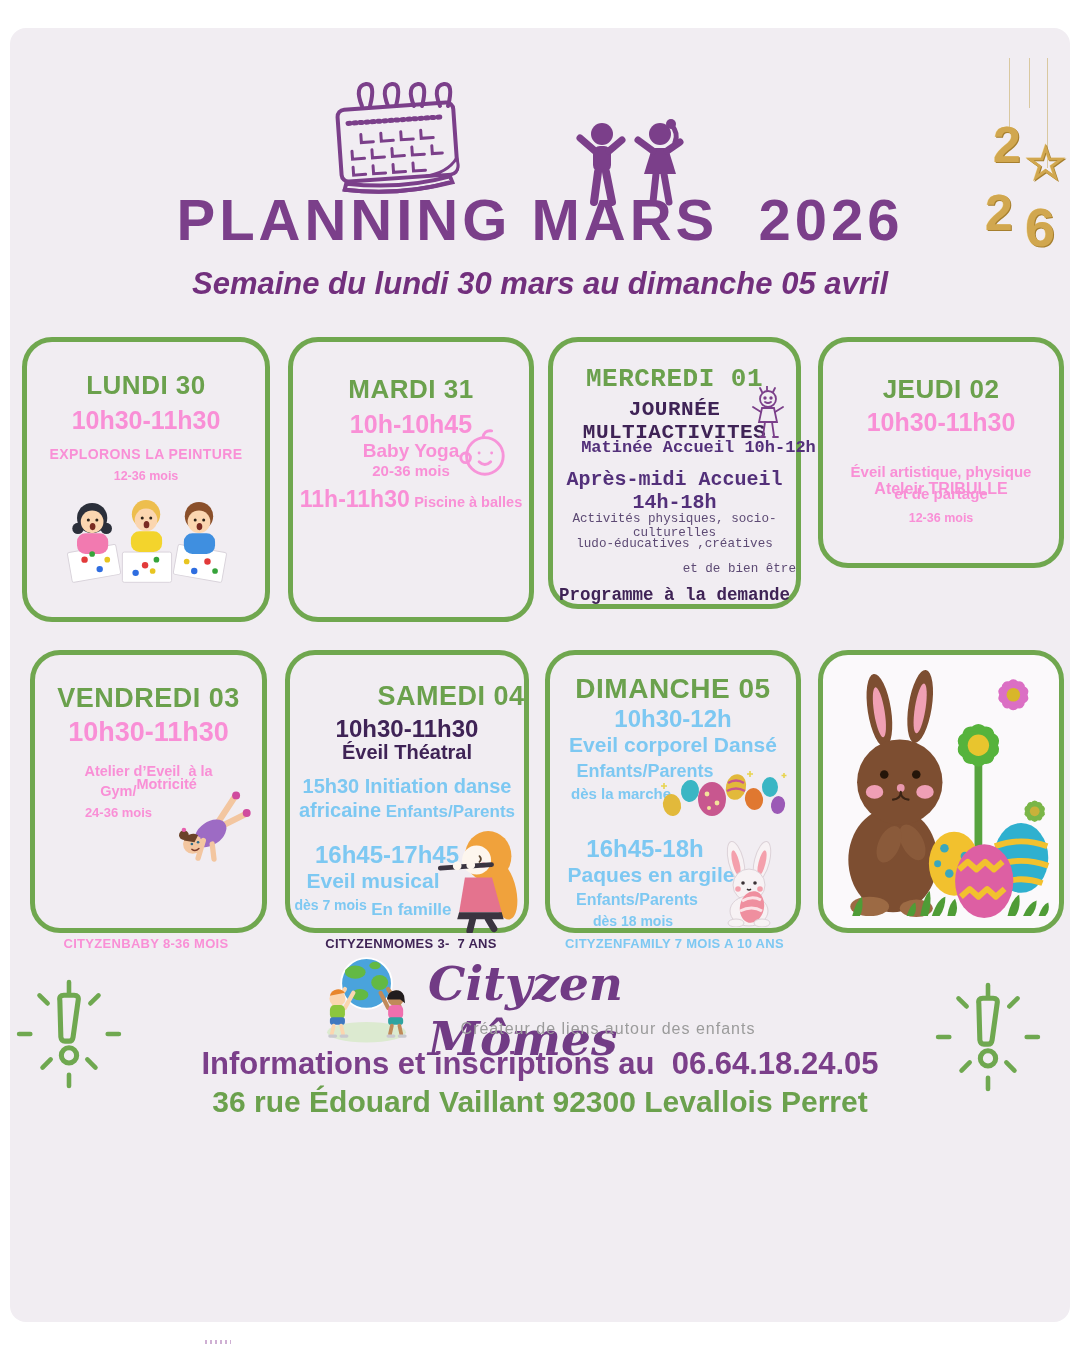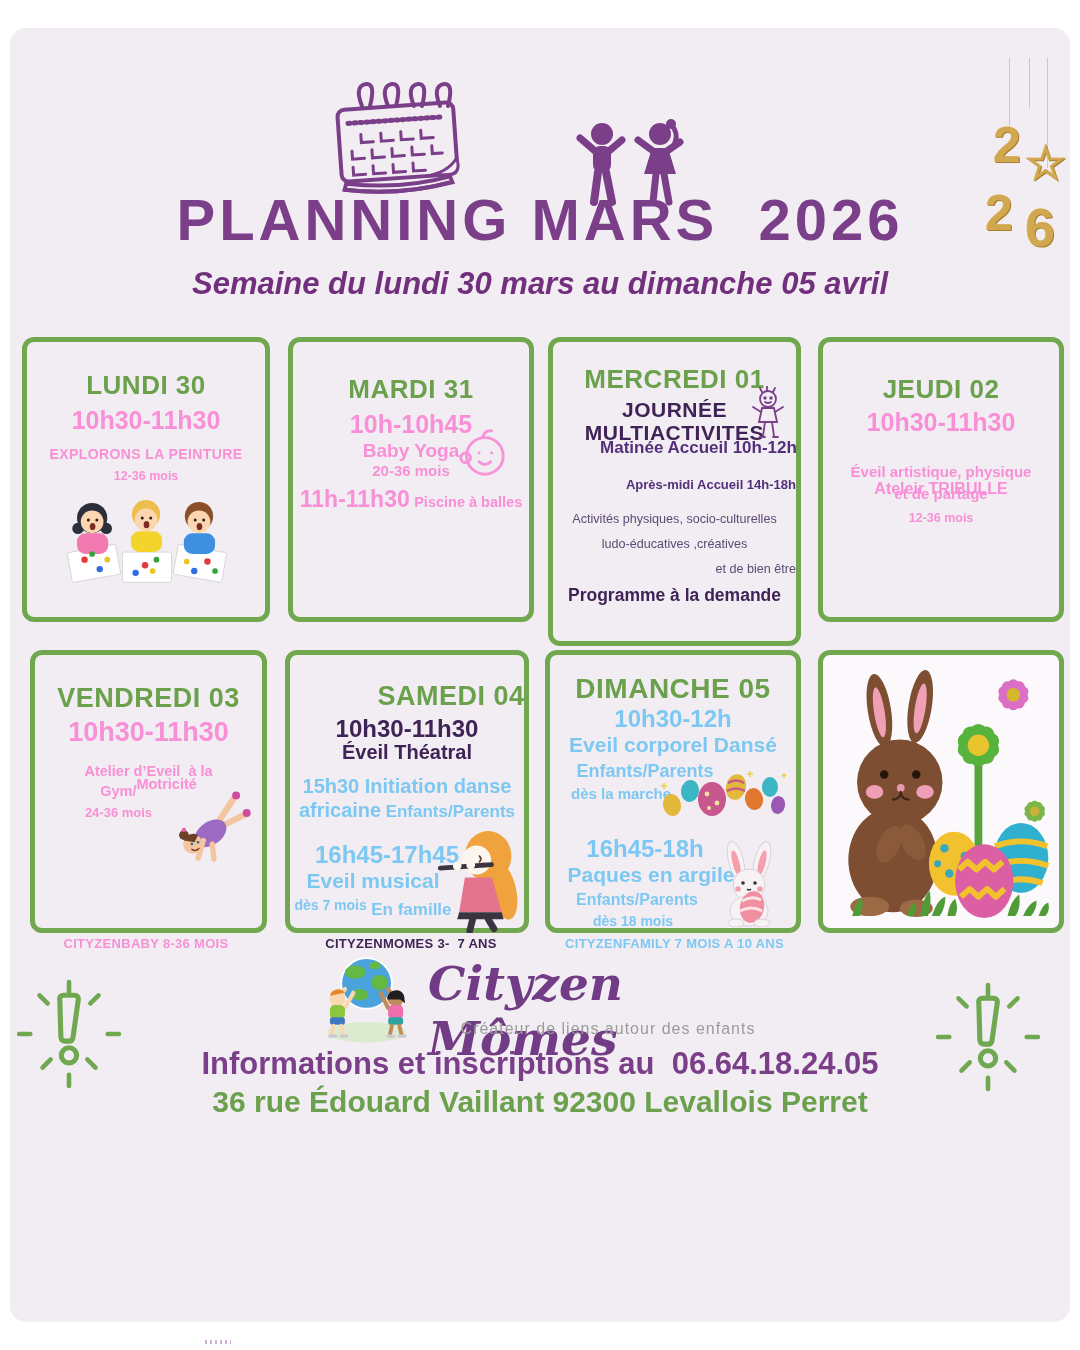--- a/index.html
+++ b/index.html
@@ -32,34 +32,34 @@
   .gold-wrap .string { position:absolute; width:1px; background:#d9c8a0; top:0; }
   .gold-digit, .gold-star {
     position:absolute; font-weight:bold; color:#d1a74f;
     text-shadow:1px 1px 0 #a67f2e, -0.5px -0.5px 0 #f0d79a;
   }
   .gold-star::before { content:"☆"; }
 
   
   .card {
     position:absolute; box-sizing:border-box;
-    border:5px solid #70a74f; border-radius:12px;
+    border:5px solid #70a74f; border-radius:30px;
   }
   .card .in { position:absolute; left:0; width:100%; text-align:center; }
   .day-title { font-size:26px; font-weight:bold; color:#6ba14d; letter-spacing:0.5px; }
   .pink  { color:#f98fd6; font-weight:bold; }
   .blue  { color:#7dc8f2; font-weight:bold; }
   .dkpur { color:#3f2356; font-weight:bold; }
   .mdpur { color:#53307a; font-weight:bold; }
   .bodypur { color:#5d4a74; font-weight:normal; }
 
   .card.c-lundi    { left:12px;  top:309px; width:248px; height:285px; }
   .card.c-mardi    { left:278px; top:309px; width:246px; height:285px; }
-  .card.c-mercredi { left:538px; top:309px; width:253px; height:309px; }
-  .card.c-jeudi    { left:808px; top:309px; width:246px; height:285px; }
+  .card.c-mercredi { left:538px; top:309px; width:253px; height:272px;font-family:Liberation Mono, monospace; }
+  .card.c-jeudi    { left:808px; top:309px; width:246px; height:231px; }
   .card.c-vendredi { left:20px;  top:622px; width:237px; height:283px; }
   .card.c-samedi   { left:275px; top:622px; width:244px; height:283px; }
   .card.c-dimanche { left:535px; top:622px; width:256px; height:283px; }
   .card.c-easter   { left:808px; top:622px; width:246px; height:283px; background:#fbf9fb; overflow:hidden; }
 
   
   .prog-label { position:absolute; top:908px; font-size:13px; font-weight:bold; letter-spacing:0.3px; text-align:center; }
   .prog-baby   { left:12px;  width:248px; color:#f98fd6; }
   .prog-momes  { left:278px; width:246px; color:#3f2356; }
   .prog-family { left:538px; width:253px; color:#7dc8f2; }
@@ -255,21 +255,21 @@
             <circle cx="23" cy="12" r="0.8" fill="#7b3f8a"></circle>
           <path d="M17 16 q3 2 6 0"></path>
           <path d="M14 22 h12 l3 14 h-18 z"></path>
           <path d="M13 26 l-8 -5 M27 26 l8 -5"></path>
           <path d="M17 36 l-2 14 M24 36 l2 14"></path>
           <path d="M12 51 h5 M25 51 h5"></path>
         </g>
       </svg>
     </div>
     <div class="in mdpur" style="top:96px; font-size:17px;padding-left:24px;">Matinée Accueil 10h-12h</div>
-    <div class="in mdpur" style="top:135px; font-size:13px;text-align:right;">Après-midi Accueil 14h-18h</div>
+    <div class="in mdpur" style="top:126px; font-size:20px;">Après-midi Accueil 14h-18h</div>
     <div class="in bodypur" style="top:170px; font-size:12.6px;">Activités physiques, socio-culturelles</div>
     <div class="in bodypur" style="top:195px; font-size:12.6px;">ludo-éducatives ,créatives</div>
     <div class="in bodypur" style="top:220px; font-size:12.6px;text-align:right;">et de bien être</div>
     <div class="in dkpur" style="top:243px; font-size:17.5px;">Programme à la demande</div>
   </section>
 
   <section class="card c-jeudi">
     <div class="in day-title" style="top:32px;">JEUDI 02</div>
     <div class="in pink" style="top:66px; font-size:25px;">10h30-11h30</div>
     <div class="in pink" style="top:98px; font-size:16px;margin-top:40px;">Ateleir TRIBULLE</div>

